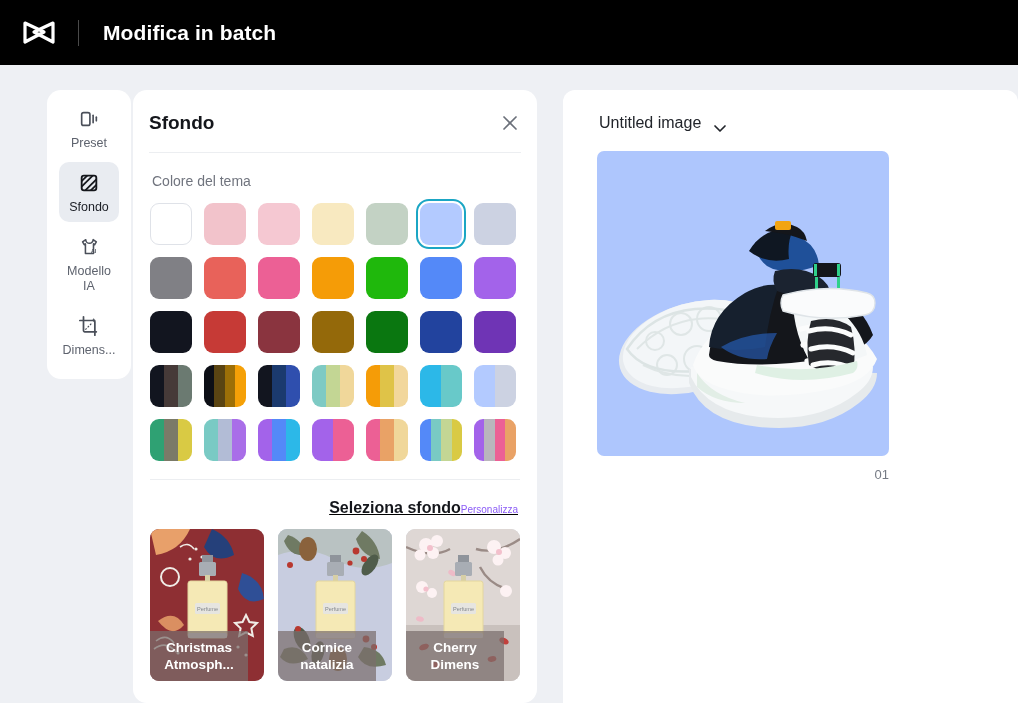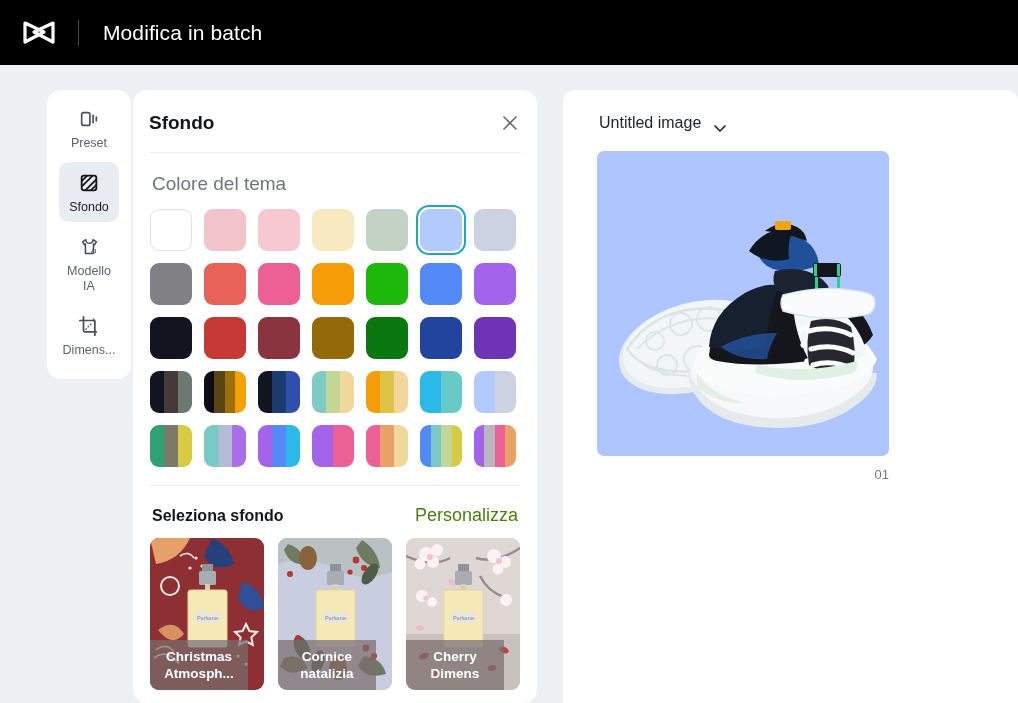--- a/index.html
+++ b/index.html
@@ -19,21 +19,21 @@
   }
   .logo-mark { width: 34px; height: 26px; flex: 0 0 auto; }
   .topbar-divider {
     width: 1px; height: 26px;
     background: #4a4a4a;
     margin: 0 24px 0 22px;
   }
   .topbar-title {
     color: #ffffff;
     font-size: 21px;
-    font-weight: normal;
+    font-weight: bold;
     letter-spacing: .1px;
   }
 
   
   .workspace {
     position: relative;
     width: 1018px; height: 638px;
     background: #eef0f4;
   }
 
@@ -80,21 +80,21 @@
   .panel-head {
     display: flex; align-items: center; justify-content: space-between;
     padding: 22px 0 18px 0;
     border-bottom: 1px solid #eceef1;
     margin: 0 -1px;
   }
   .panel-title { font-size: 19px; font-weight: bold; color: #14161b; }
   .close-x { width: 22px; height: 22px; cursor: pointer; }
 
   .section-label {
-    font-size: 19px;
+    font-size: 14px;
     color: #70747e;
     padding: 20px 0 14px 2px;
   }
 
   
   .swatch-grid {
     display: grid;
     grid-template-columns: repeat(7, 42px);
     gap: 12px 12px;
     padding-bottom: 18px;
@@ -108,26 +108,27 @@
     overflow: hidden;
   }
   .swatch.bordered { border: 1px solid #dfe2e8; }
   .swatch.selected {
     outline: 2px solid #1ba6c4;
     outline-offset: 2.5px;
   }
 
   
   .tpl-head {
-    display: flex; align-items: baseline; justify-content: space-between;
+    display: flex; align-items: baseline; justify-content: flex-end;
     padding: 19px 2px 12px 2px;
+    text-decoration: underline;
   }
   .tpl-title { font-size: 16px; font-weight: bold; color: #14161b; }
   .tpl-link {
-    font-size: 18px; color: #4d7c0f; cursor: pointer;
+    font-size: 10px; color: #8b5cf6; cursor: pointer;
   }
   .tpl-row {
     display: grid;
     grid-template-columns: repeat(3, 114px);
     gap: 14px;
   }
   .tpl-card {
     width: 114px; height: 152px;
     border-radius: 9px;
     overflow: hidden;

